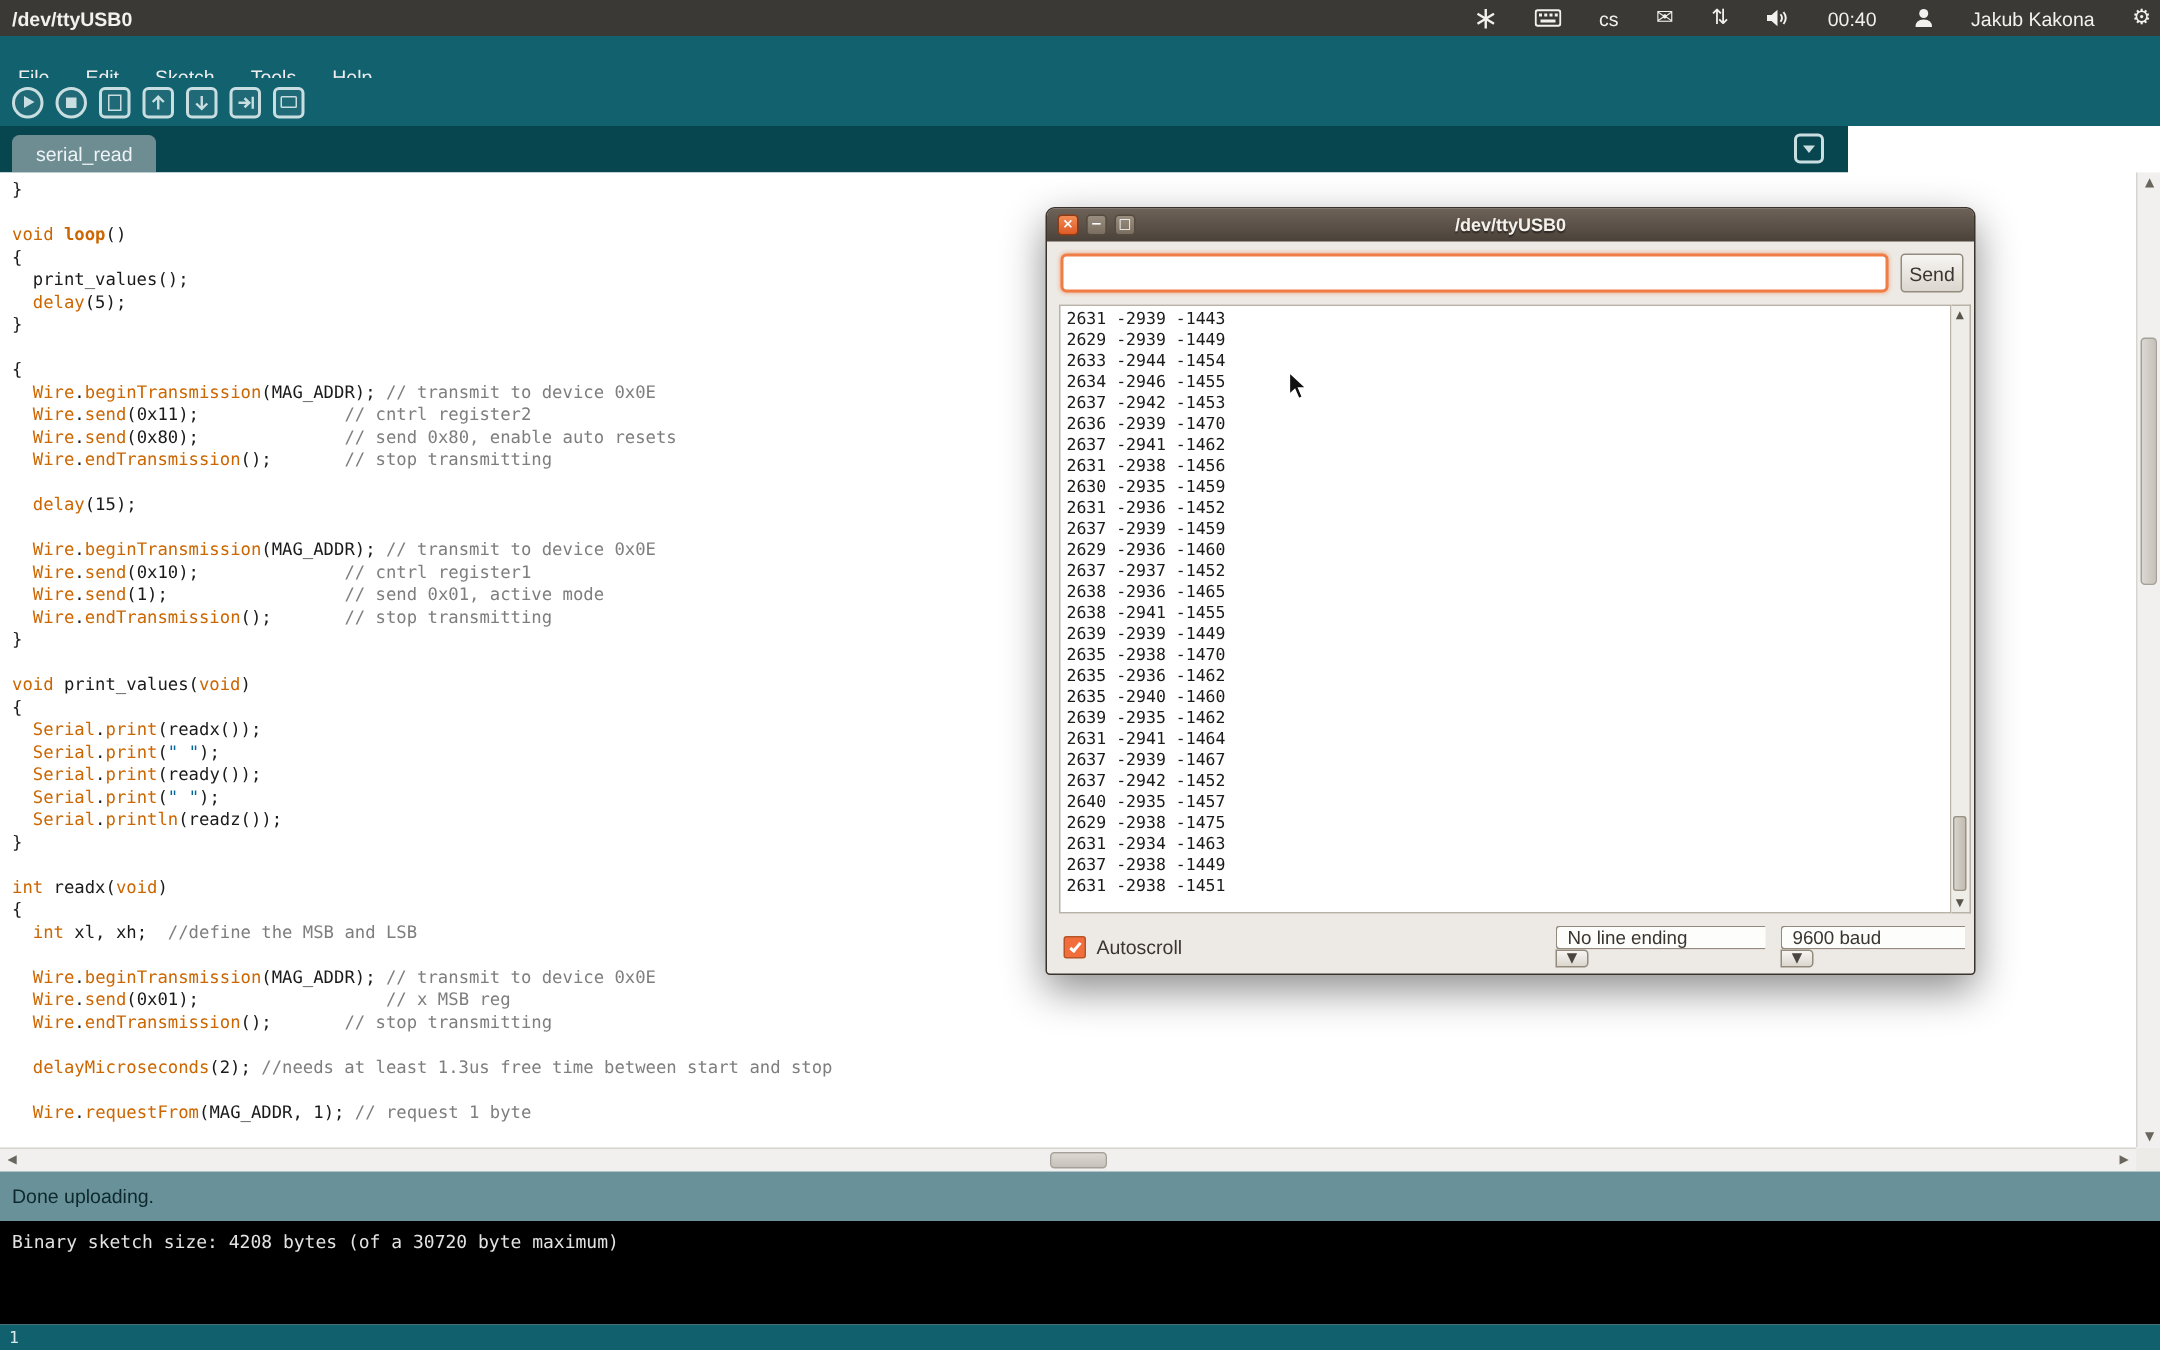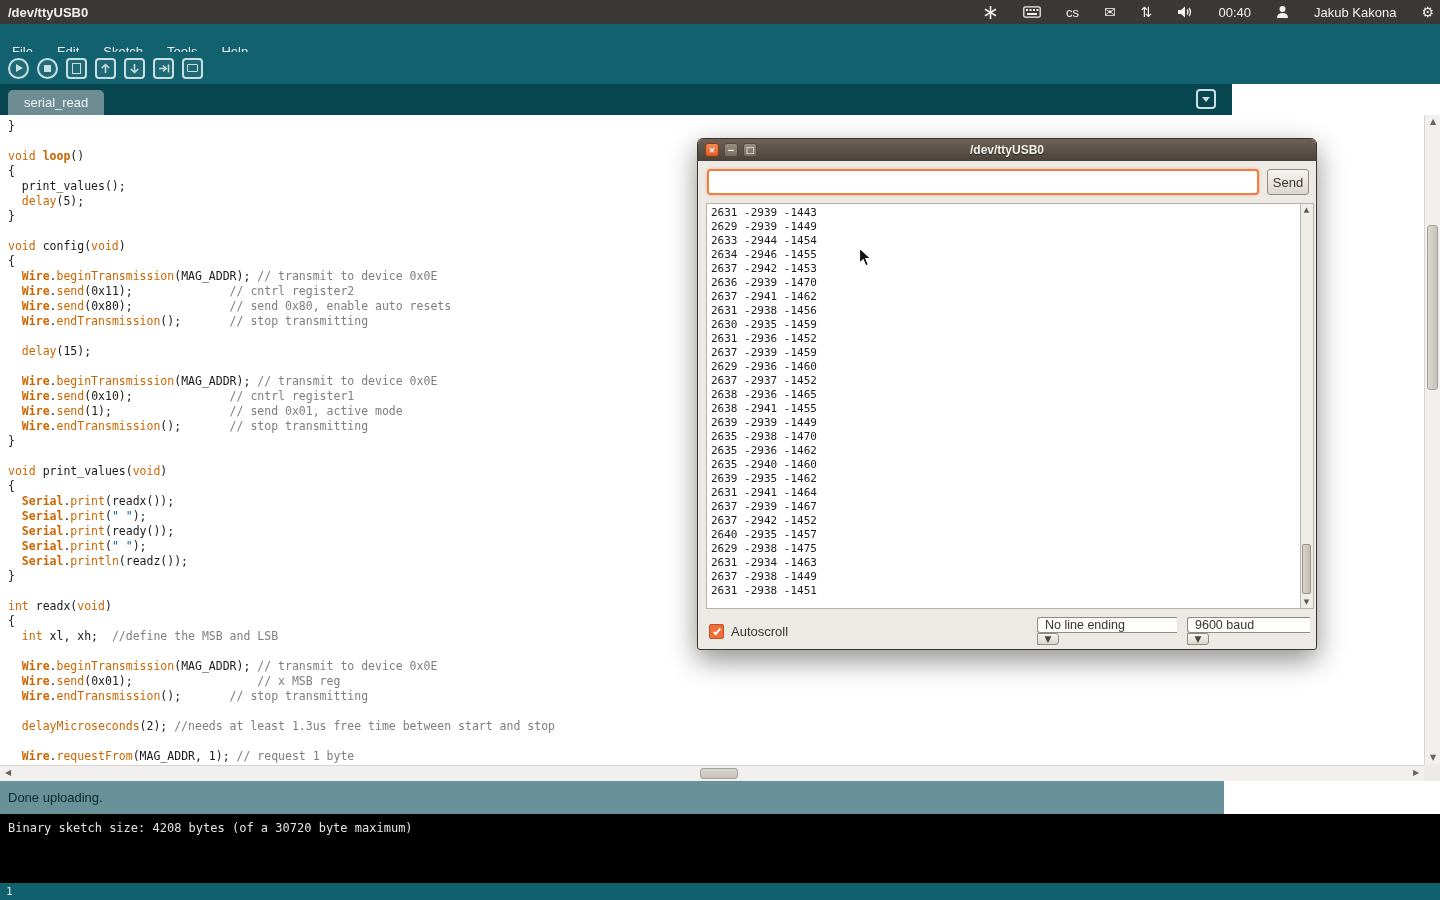--- a/index.html
+++ b/index.html
@@ -35,36 +35,36 @@
          color:#eef4f5; font-size:13px; line-height:25px; border-radius:5px 5px 0 0; }
   .tabmenu-btn { position:absolute; right:16px; top:5px; width:20px; height:20px; border:2px solid #c9dee1;
                  border-radius:4px; display:flex; align-items:center; justify-content:center; }
   .tri-dn { width:0;height:0;border-top:5px solid #c9dee1;border-left:4px solid transparent;border-right:4px solid transparent; }
 
   
   .editor { position:absolute; left:0; top:115px; width:1424px; height:650px; background:#ffffff; overflow:hidden; }
   .code { position:absolute; left:8px; top:4px; font-family:"DejaVu Sans Mono", monospace; }
   .code-line { white-space:pre; font-size:11.5px; height:15px; line-height:15px; }
   .tok-p { color:#1a1a1a; } .tok-k { color:#cc6600; } .tok-k2 { color:#cc6600; }
-  .tok-f { color:#cc6600; font-weight:bold; } .tok-cl { color:#cc6600; font-weight:bold;text-align:right; }
+  .tok-f { color:#cc6600; font-weight:bold; } .tok-cl { color:#cc6600; font-weight:normal;text-align:right; }
   .tok-c { color:#7e7e7e; } .tok-s { color:#006699; }
 
   
   .vscroll { position:absolute; right:0; top:115px; width:16px; height:650px; background:#f1f0ee; border-left:1px solid #d8d5d0; }
   .hscroll { position:absolute; left:0; top:765px; width:1424px; height:16px; background:#f1f0ee; border-top:1px solid #d8d5d0; }
   .scroll-corner { position:absolute; right:0; top:765px; width:16px; height:16px; background:#ecebe8; }
   .sb-arrow { position:absolute; color:#6a665e; font-size:8px; width:16px; height:14px; text-align:center; line-height:14px;
               font-family:"DejaVu Sans", sans-serif; }
   .vthumb { position:absolute; left:2px; top:110px; width:11px; height:165px; background:linear-gradient(90deg,#dbd8d2,#c6c2ba);
             border:1px solid #a6a198; border-radius:3px; }
   .hthumb { position:absolute; top:2px; left:700px; width:38px; height:11px; background:linear-gradient(#dbd8d2,#c6c2ba);
             border:1px solid #a6a198; border-radius:3px; }
 
   
-  .statusbar { position:absolute; left:0; top:781px; width:1224px; height:33px; background:#68919a;
+  .statusbar { position:absolute; left:0; top:781px; width:1440px; height:33px; background:#68919a;
                color:#0e282c; font-size:13px; display:flex; align-items:center; padding-left:8px; }
   .console { position:absolute; left:0; top:814px; width:1440px; height:69px; background:#000; color:#e3e3e3;
              font-family:"DejaVu Sans Mono", monospace; font-size:12px; padding:7px 8px; }
   .footer-strip { position:absolute; left:0; top:883px; width:1440px; height:17px; background:#10606d;
                   color:#d8e8ea; font-family:"DejaVu Sans Mono", monospace; font-size:11px; line-height:17px; padding-left:6px; }
 
   
   .serial-window { position:absolute; left:697px; top:138px; width:620px; height:512px; background:#edeae5;
                    border:1px solid #3a332c; border-radius:6px 6px 3px 3px; box-shadow:0 10px 28px rgba(0,0,0,0.45); z-index:10; }
   .titlebar { position:absolute; left:0; top:0; width:100%; height:22px; border-radius:5px 5px 0 0;
@@ -200,21 +200,20 @@
 <div class="editor">
   <div class="code">
       <div class="code-line"><span class="tok-p">}</span></div>
       <div class="code-line">&nbsp;</div>
       <div class="code-line"><span class="tok-k">void </span><span class="tok-f">loop</span><span class="tok-p">()</span></div>
       <div class="code-line"><span class="tok-p">{</span></div>
       <div class="code-line"><span class="tok-p">  print_values();</span></div>
       <div class="code-line"><span class="tok-p">  </span><span class="tok-k2">delay</span><span class="tok-p">(5);</span></div>
       <div class="code-line"><span class="tok-p">}</span></div>
       <div class="code-line">&nbsp;</div>
-      <div class="code-line"><span class="tok-k">void</span><span class="tok-p"> config(</span><span class="tok-k">void</span><span class="tok-p">)</span></div>
       <div class="code-line"><span class="tok-p">{</span></div>
       <div class="code-line"><span class="tok-p">  </span><span class="tok-cl">Wire</span><span class="tok-p">.</span><span class="tok-k2">beginTransmission</span><span class="tok-p">(MAG_ADDR); </span><span class="tok-c">// transmit to device 0x0E</span></div>
       <div class="code-line"><span class="tok-p">  </span><span class="tok-cl">Wire</span><span class="tok-p">.</span><span class="tok-k2">send</span><span class="tok-p">(0x11);              </span><span class="tok-c">// cntrl register2</span></div>
       <div class="code-line"><span class="tok-p">  </span><span class="tok-cl">Wire</span><span class="tok-p">.</span><span class="tok-k2">send</span><span class="tok-p">(0x80);              </span><span class="tok-c">// send 0x80, enable auto resets</span></div>
       <div class="code-line"><span class="tok-p">  </span><span class="tok-cl">Wire</span><span class="tok-p">.</span><span class="tok-k2">endTransmission</span><span class="tok-p">();       </span><span class="tok-c">// stop transmitting</span></div>
       <div class="code-line">&nbsp;</div>
       <div class="code-line"><span class="tok-p">  </span><span class="tok-k2">delay</span><span class="tok-p">(15);</span></div>
       <div class="code-line">&nbsp;</div>
       <div class="code-line"><span class="tok-p">  </span><span class="tok-cl">Wire</span><span class="tok-p">.</span><span class="tok-k2">beginTransmission</span><span class="tok-p">(MAG_ADDR); </span><span class="tok-c">// transmit to device 0x0E</span></div>
       <div class="code-line"><span class="tok-p">  </span><span class="tok-cl">Wire</span><span class="tok-p">.</span><span class="tok-k2">send</span><span class="tok-p">(0x10);              </span><span class="tok-c">// cntrl register1</span></div>

